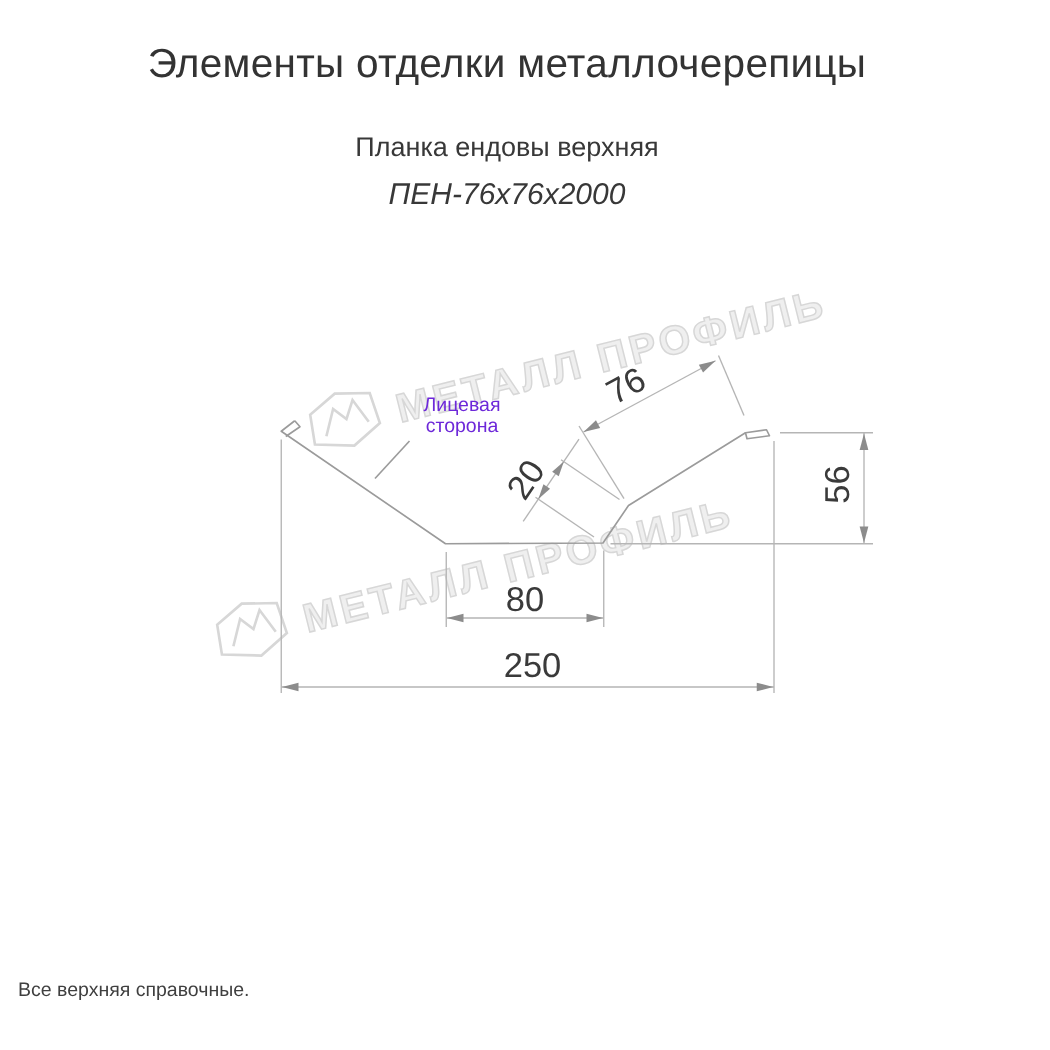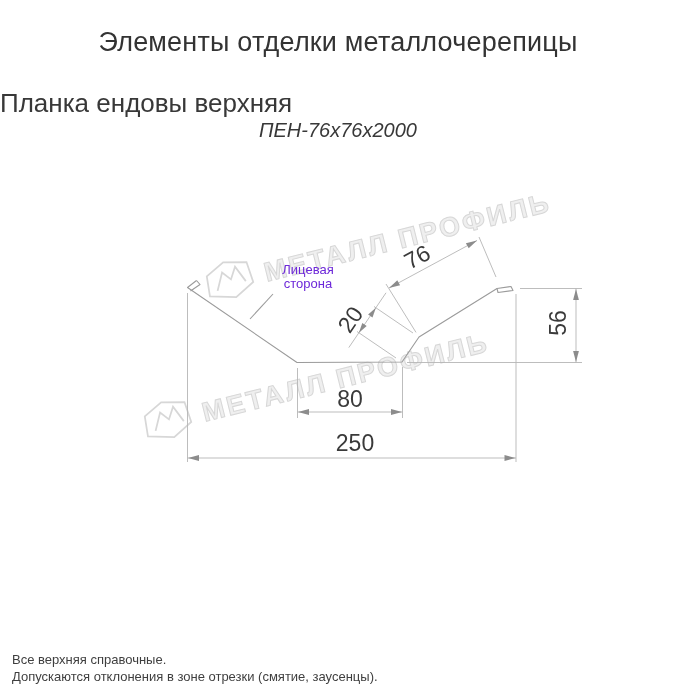--- a/index.html
+++ b/index.html
@@ -5,22 +5,22 @@
   html,body{margin:0;padding:0;background:#fff;}
   .page{
     position:relative;width:676px;height:700px;background:#fff;overflow:hidden;
     font-family:"Liberation Sans",sans-serif;color:#333;
   }
   .title{
     position:absolute;left:0;right:0;top:27px;text-align:center;
     font-size:27px;font-weight:400;color:#333;letter-spacing:0.2px;
   }
   .subtitle{
-    position:absolute;left:0;right:0;top:88px;text-align:left;
-    font-size:26px;font-weight:400;color:#383838;
+    position:absolute;left:0;right:0;top:88px;text-align:center;
+    font-size:18px;font-weight:400;color:#383838;
   }
   .prodcode{
     position:absolute;left:0;right:0;top:119px;text-align:center;
     font-size:20px;font-weight:400;color:#383838;font-style:italic;
   }
   .watermark{
     position:absolute;display:flex;align-items:center;gap:9px;
     transform-origin:0 0;pointer-events:none;z-index:1;white-space:nowrap;
   }
   .watermark .wm-text{
@@ -119,15 +119,14 @@
     <text class="dim-text" x="355" y="451">250</text>
     <text class="dim-text" x="350" y="407">80</text>
     <text class="dim-text" x="566" y="323" transform="rotate(-90 566 323)">56</text>
     <text class="dim-text" x="421" y="264" transform="rotate(-28.5 421 264)">76</text>
     <text class="dim-text" x="357" y="324" transform="rotate(-56 357 324)">20</text>
   </svg>
 
   <div class="face-label">Лицевая сторона</div>
 
   <div class="footer l1">Все верхняя справочные.</div>
-  <div class="footer l2">Допускаются отклонения в зоне отрезки (смятие, заусенцы).</div>
 
 </div>
 
 </body></html>

